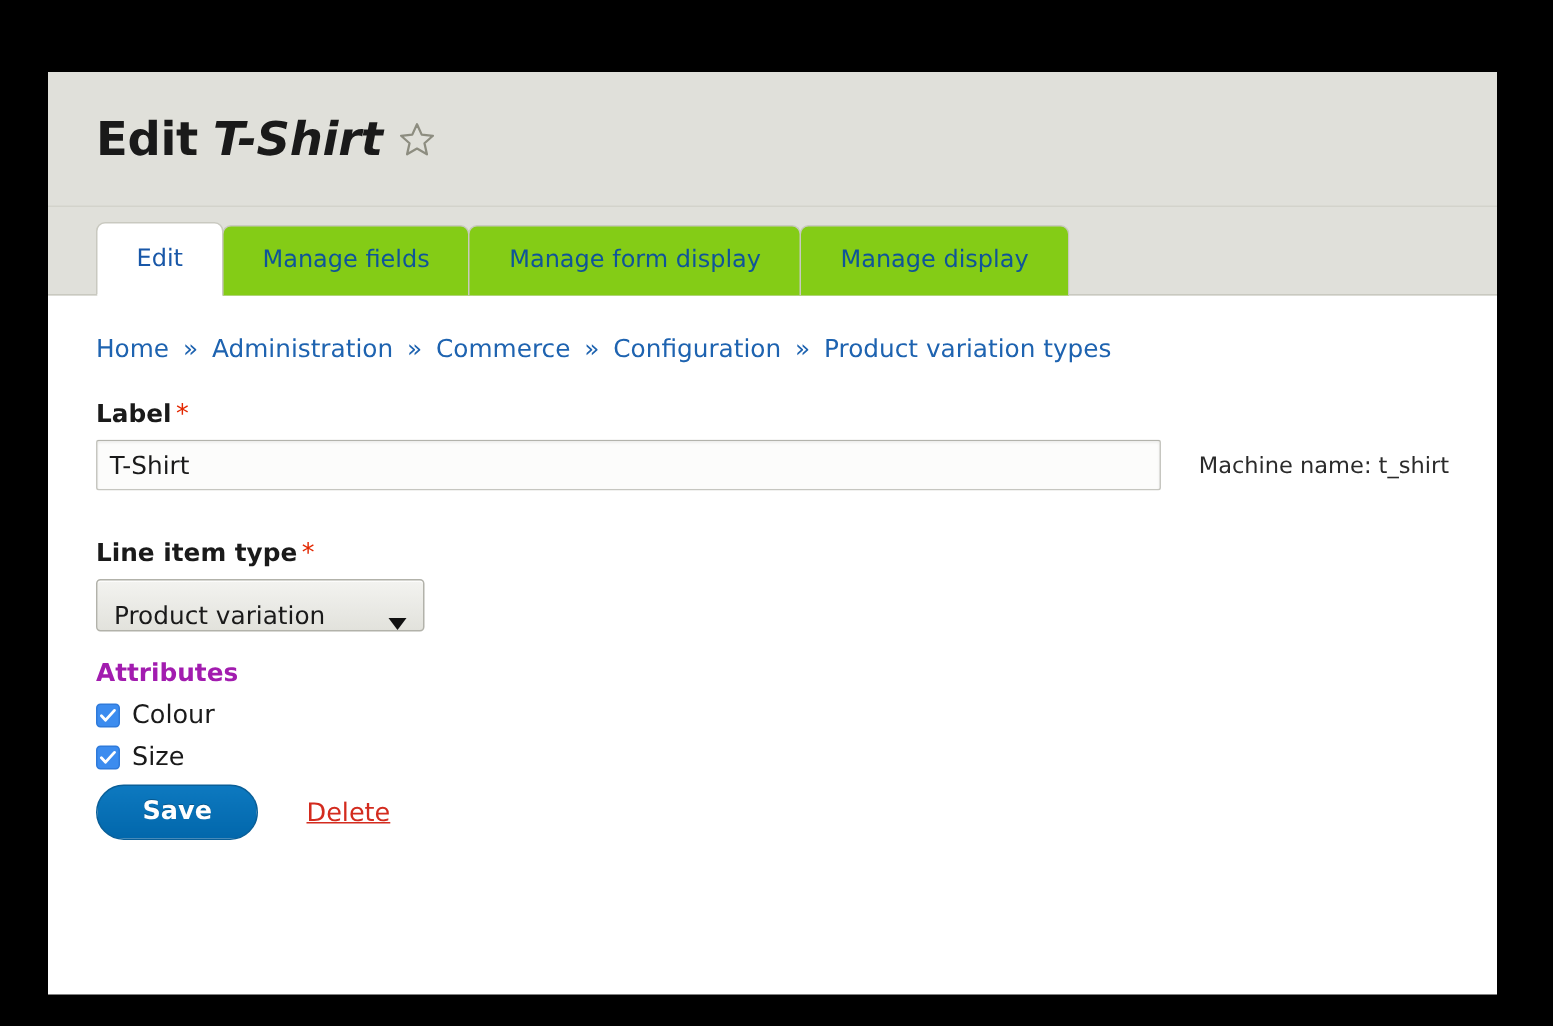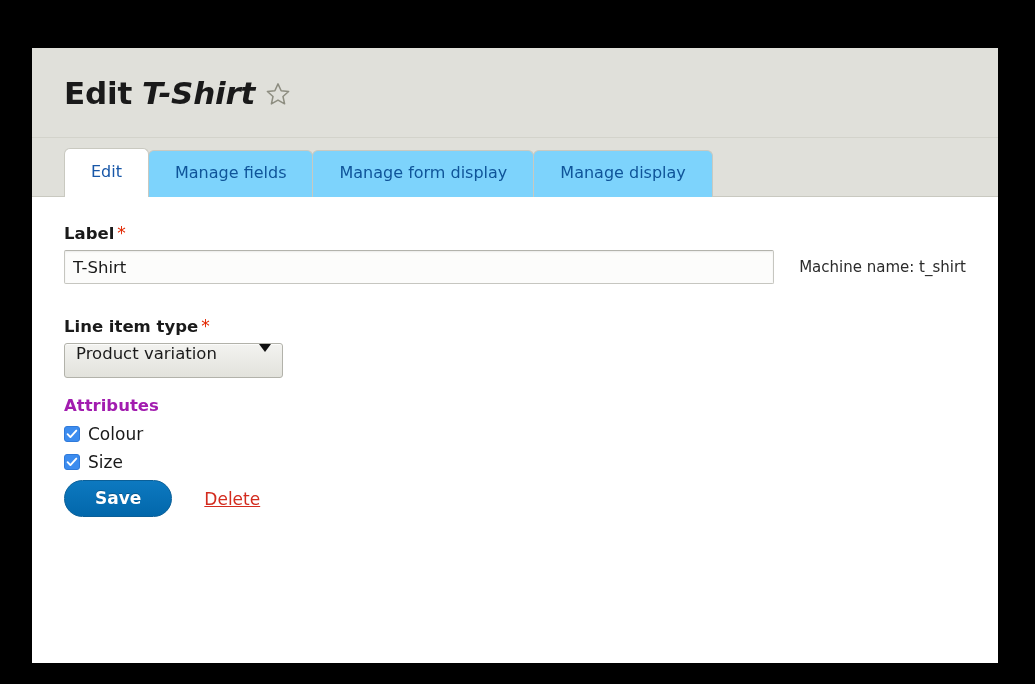--- a/index.html
+++ b/index.html
@@ -78,21 +78,21 @@
     content: "";
     position: absolute;
     left: 0; right: 0; bottom: 0;
     height: 1px;
     background: #c9c9c0;
   }
 
   .tab {
     font-size: 16px;
     color: #0f5499;
-    background: #7dd3fc;
+    background: #84cc16;
     border: 1px solid #c9c9c0;
     border-bottom: none;
     border-top-left-radius: 6px;
     border-top-right-radius: 6px;
     padding: 0 26px;
     height: 46px;
     line-height: 44px;
     margin-right: -1px;
     position: relative;
     z-index: 1;
@@ -203,21 +203,21 @@
     flex: none;
     cursor: pointer;
   }
   .checkbox svg { position: absolute; left: 1px; top: 1px; }
 
   .gap-18 { height: 18px; }
 
   
   .select-box {
     display: inline-flex;
-    align-items: flex-start;
+    align-items: flex-end;
     height: 33px;
     padding: 0 11px;
     background: linear-gradient(to bottom, #f3f3f0 0%, #e2e2dc 100%);
     border: 1px solid #b2b2aa;
     border-radius: 3px;
     font-size: 16.5px;
     color: #1a1a1a;
     cursor: pointer;
     box-shadow: 0 1px 0 rgba(255,255,255,0.7) inset;
     gap: 28px;
@@ -295,20 +295,31 @@
         <span>Manage form display</span>
       </div>
       <div class="tab">
         <span>Manage display</span>
       </div>
     </div>
 
     <div class="content">
 
       
+      <div class="breadcrumb">
+        <a>Home</a>
+        <span class="sep">»</span>
+        <a>Administration</a>
+        <span class="sep">»</span>
+        <a>Commerce</a>
+        <span class="sep">»</span>
+        <a>Configuration</a>
+        <span class="sep">»</span>
+        <a>Product variation types</a>
+      </div>
 
       
       <label class="form-label">
         <span>Label</span><span class="req">*</span>
       </label>
       <div class="label-row">
         <input class="text-input" type="text" value="T-Shirt" style="">
         <span class="machine-name">Machine name: t_shirt</span>
       </div>
 

